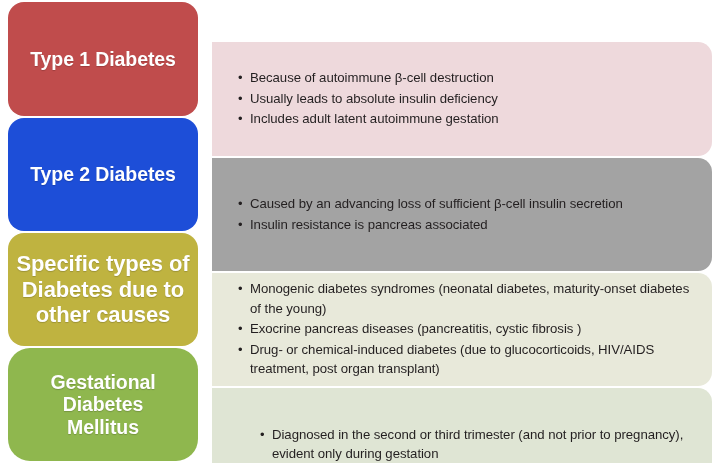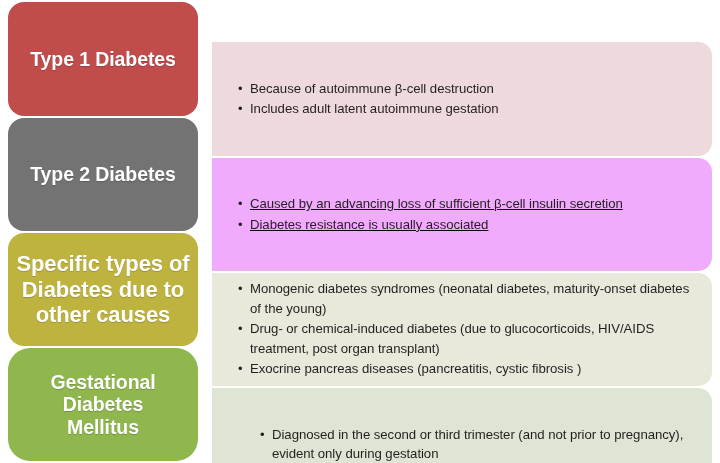--- a/index.html
+++ b/index.html
@@ -105,48 +105,49 @@
 
 <div id="diagram">
 
   <div class="row row-1">
     <div class="label-box" style="background-color: rgb(192, 76, 76);">
       <div class="label-text">Type 1 Diabetes</div>
     </div>
     <div class="content-panel" style="background-color: rgb(238, 217, 220);">
       <ul class="bullet-list">
         <li class="bullet-item">Because of autoimmune β-cell destruction</li>
+        <li class="bullet-item">Usually leads to absolute insulin deficiency</li>
         <li class="bullet-item">Includes adult latent autoimmune gestation</li>
       </ul>
     </div>
   </div>
 
   <div class="row row-2">
-    <div class="label-box" style="background-color: #737373; justify-content: center;">
+    <div class="label-box" style="background-color: #1d4ed8; justify-content: center;">
       <div class="label-text">Type 2 Diabetes</div>
     </div>
-    <div class="content-panel" style="background-color: #f0abfc; text-decoration: underline;">
+    <div class="content-panel" style="background-color: #a3a3a3;">
       <ul class="bullet-list">
         <li class="bullet-item">Caused by an advancing loss of sufficient β-cell insulin secretion</li>
-        <li class="bullet-item">Diabetes resistance is usually associated</li>
+        <li class="bullet-item">Insulin resistance is pancreas associated</li>
       </ul>
     </div>
   </div>
 
   <div class="row row-3">
     <div class="label-box" style="background-color: rgb(191, 179, 64);">
       <div class="label-text small">Specific types of
 Diabetes due to
 other causes</div>
     </div>
     <div class="content-panel" style="background-color: rgb(232, 233, 218); align-items: center;">
       <ul class="bullet-list">
         <li class="bullet-item">Monogenic diabetes syndromes (neonatal diabetes, maturity-onset diabetes of the young)</li>
+        <li class="bullet-item">Exocrine pancreas diseases (pancreatitis, cystic fibrosis )</li>
         <li class="bullet-item">Drug- or chemical-induced diabetes (due to glucocorticoids, HIV/AIDS treatment, post organ transplant)</li>
-        <li class="bullet-item">Exocrine pancreas diseases (pancreatitis, cystic fibrosis )</li>
       </ul>
     </div>
   </div>
 
   <div class="row row-4">
     <div class="label-box" style="background-color: rgb(143, 183, 78); border-radius: 22px;">
       <div class="label-text">Gestational
 Diabetes
 Mellitus</div>
     </div>

